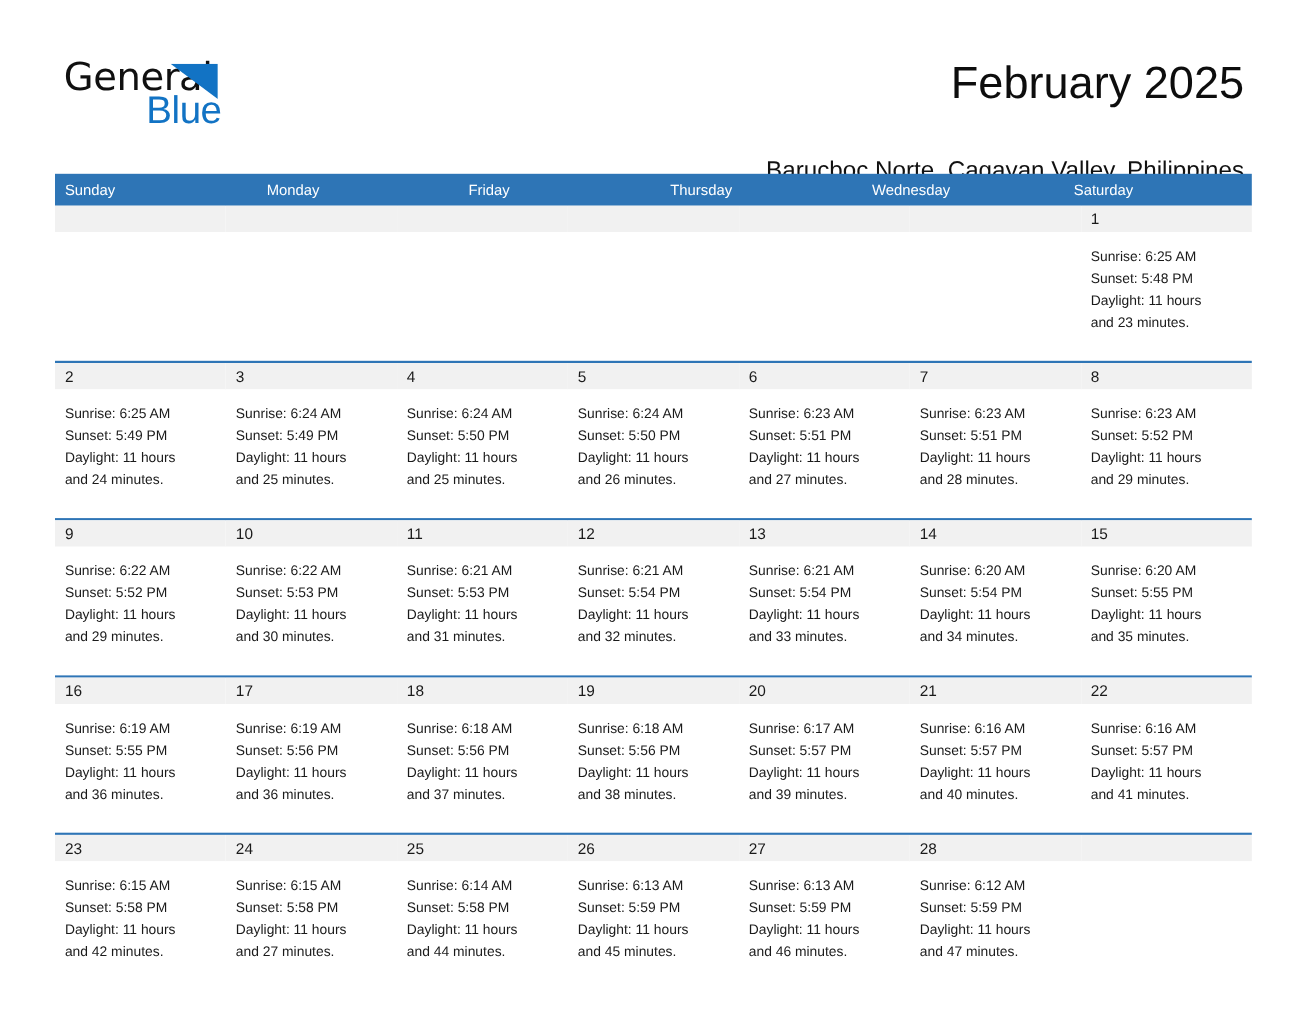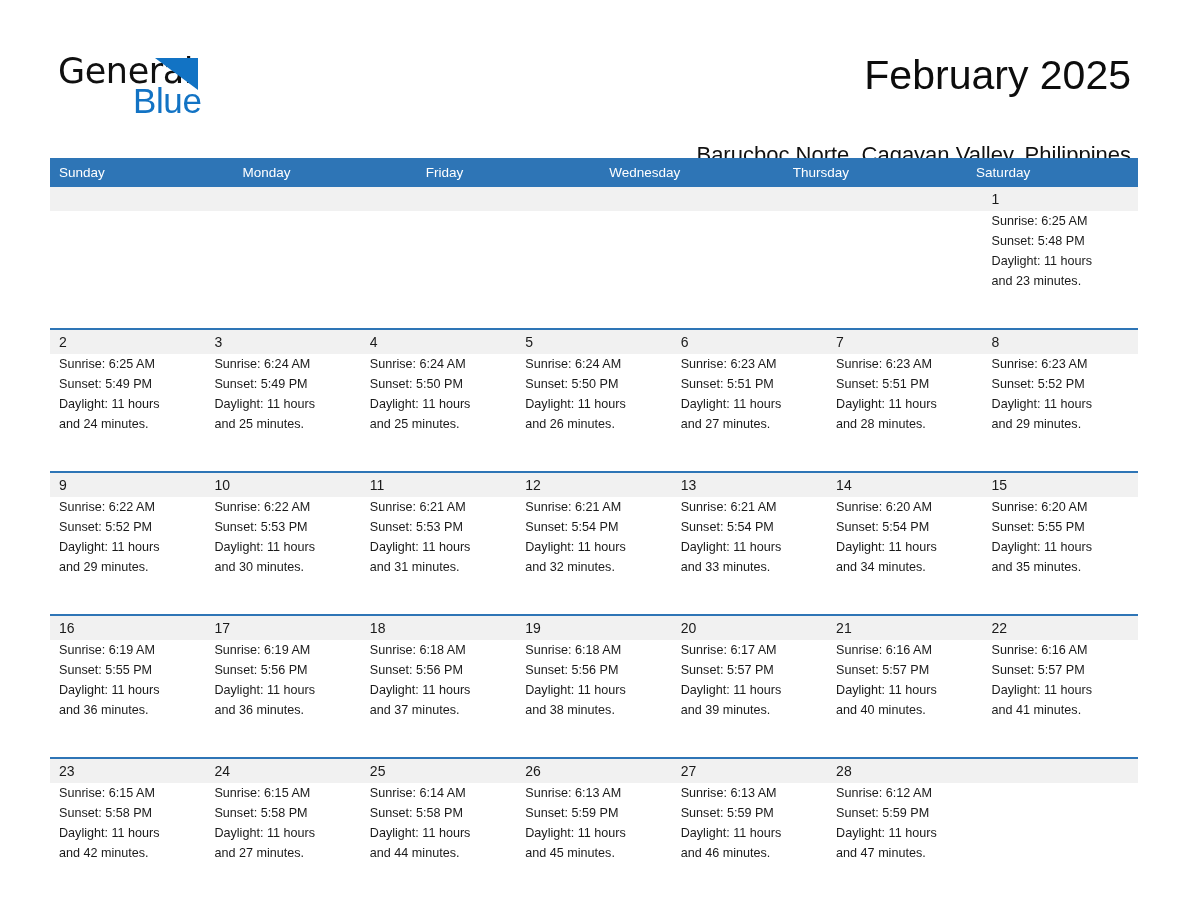--- a/index.html
+++ b/index.html
@@ -141,21 +141,21 @@
     background: #f1f1f1;
     font-size: 14px;
     line-height: 24px;
     padding-left: 9px;
     color: #1a1a1a;
   }
   .cell.empty .datenum { background: #f1f1f1; }
 
   .cell .body {
     background: #ffffff;
-    padding: 0 9px 0 9px;
+    padding: 12px 9px 0 9px;
     height: 111px;
   }
   .cell .body .ln {
     font-size: 12.6px;
     line-height: 20px;
     color: #1a1a1a;
     white-space: nowrap;
   }
 
   .week.r1 .cell .body { height: 111px; }
@@ -183,22 +183,22 @@
     <div class="title">February 2025</div>
     <div class="subtitle">Barucboc Norte, Cagayan Valley, Philippines</div>
   </div>
 
   <div class="calendar">
 
     <div class="weekhead">
       <div class="wh">Sunday</div>
       <div class="wh">Monday</div>
       <div class="wh">Friday</div>
+      <div class="wh">Thursday</div>
       <div class="wh">Wednesday</div>
-      <div class="wh">Thursday</div>
       <div class="wh">Saturday</div>
     </div>
 
     <div id="weeks-container">
         <div class="week r1">
           <div class="week-inner">
             <div class="cell empty">
               <div class="datenum"></div>
               <div class="body"></div>
             </div>

